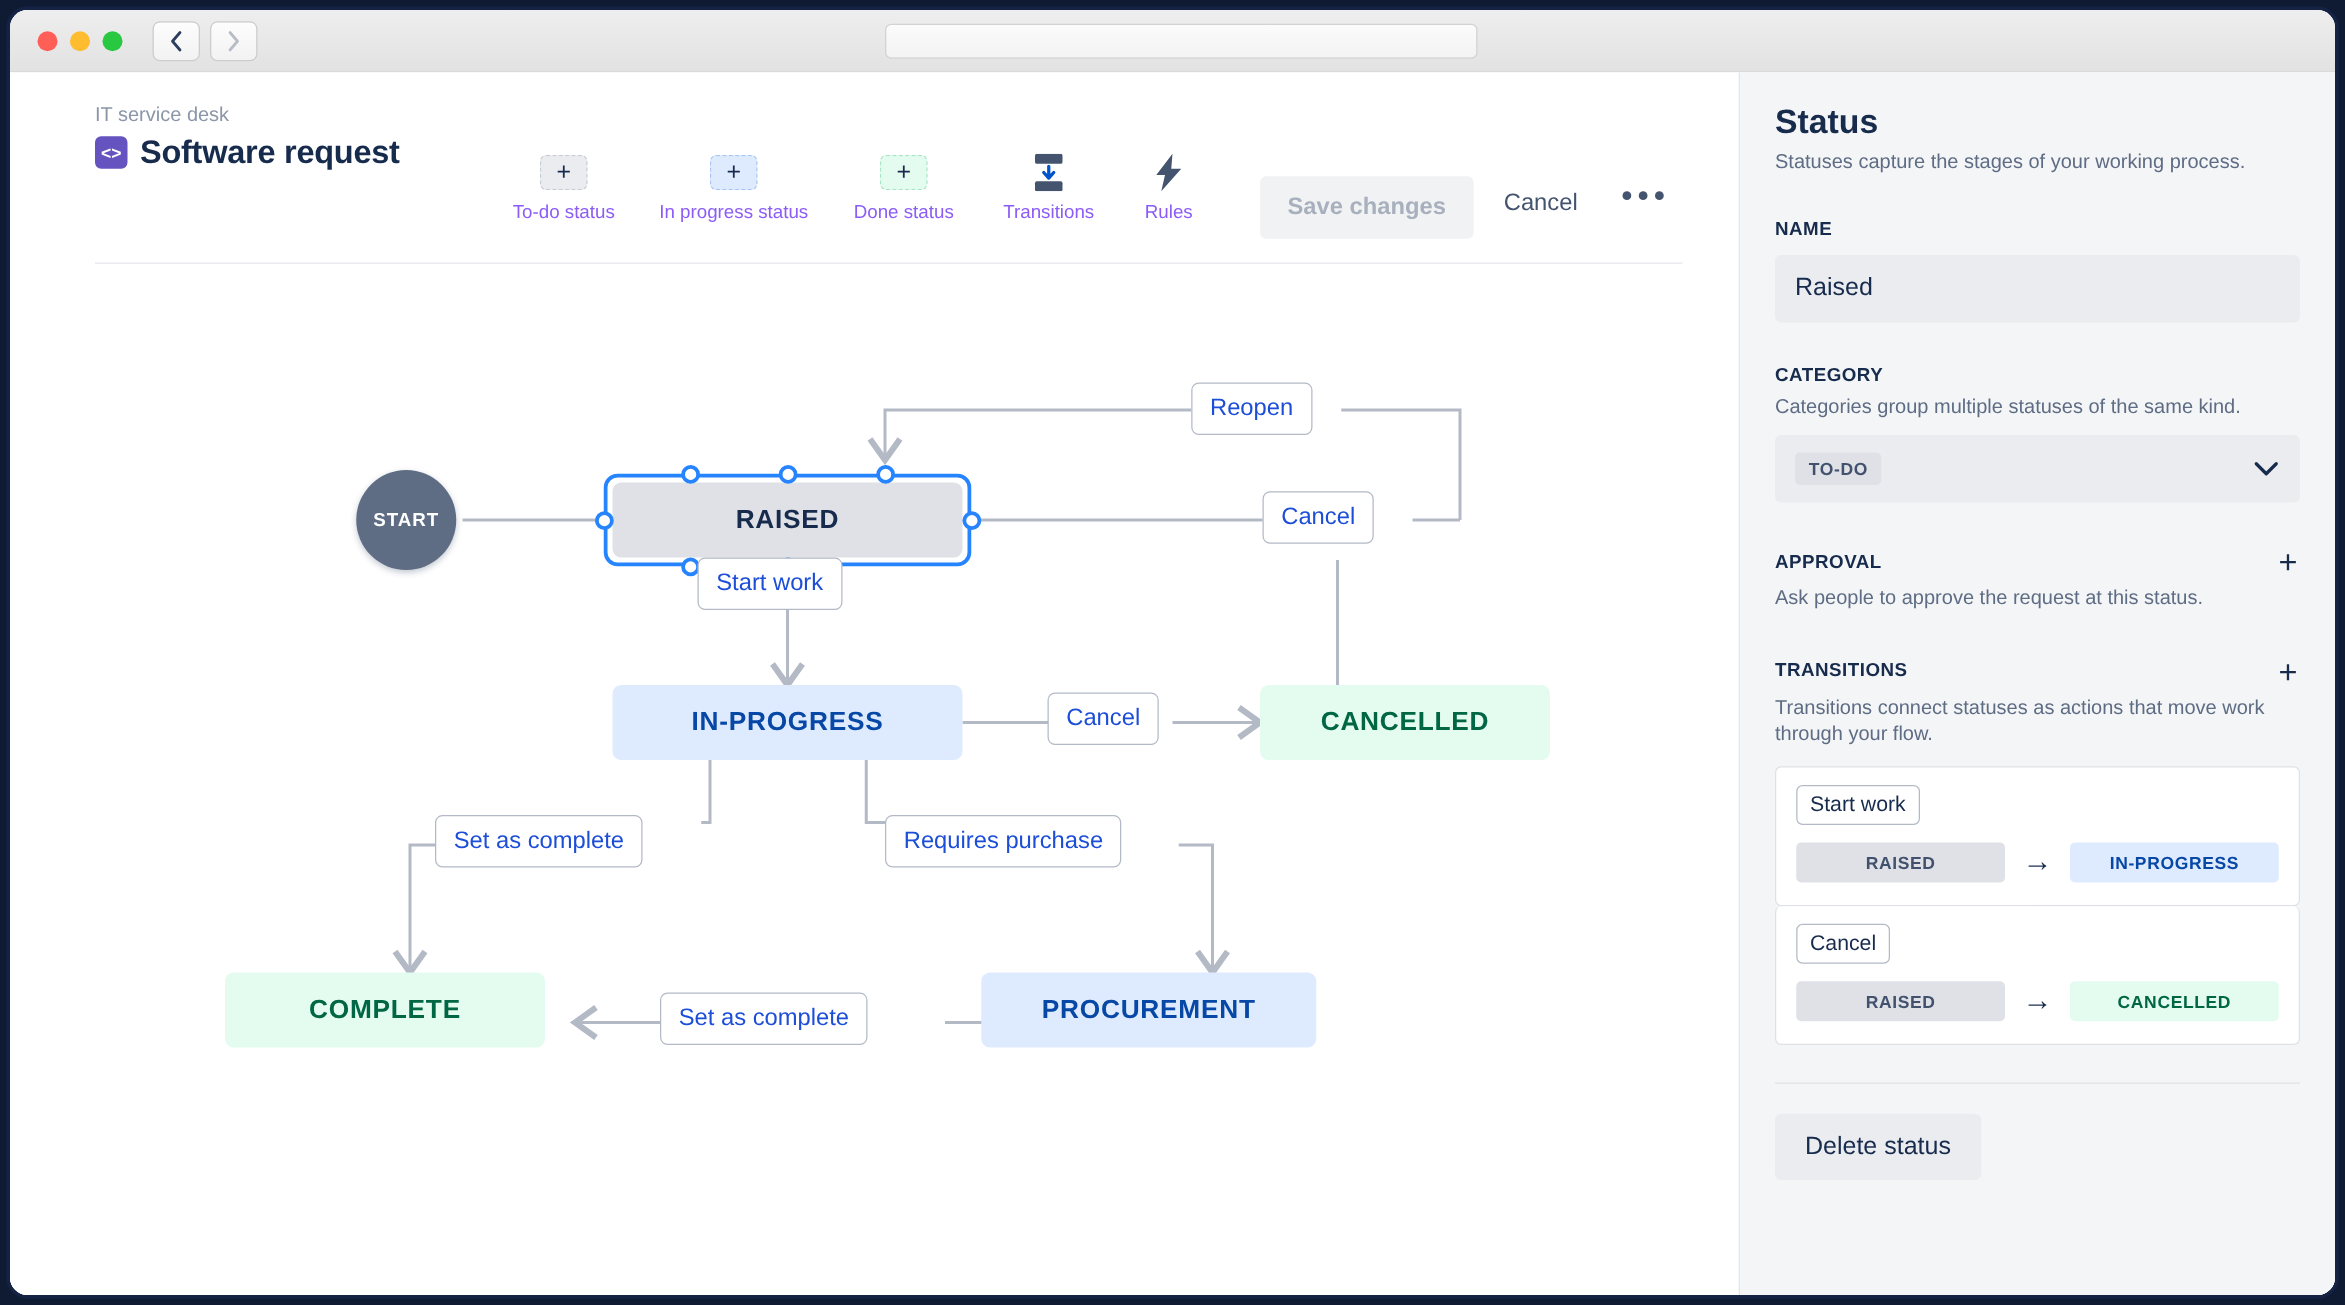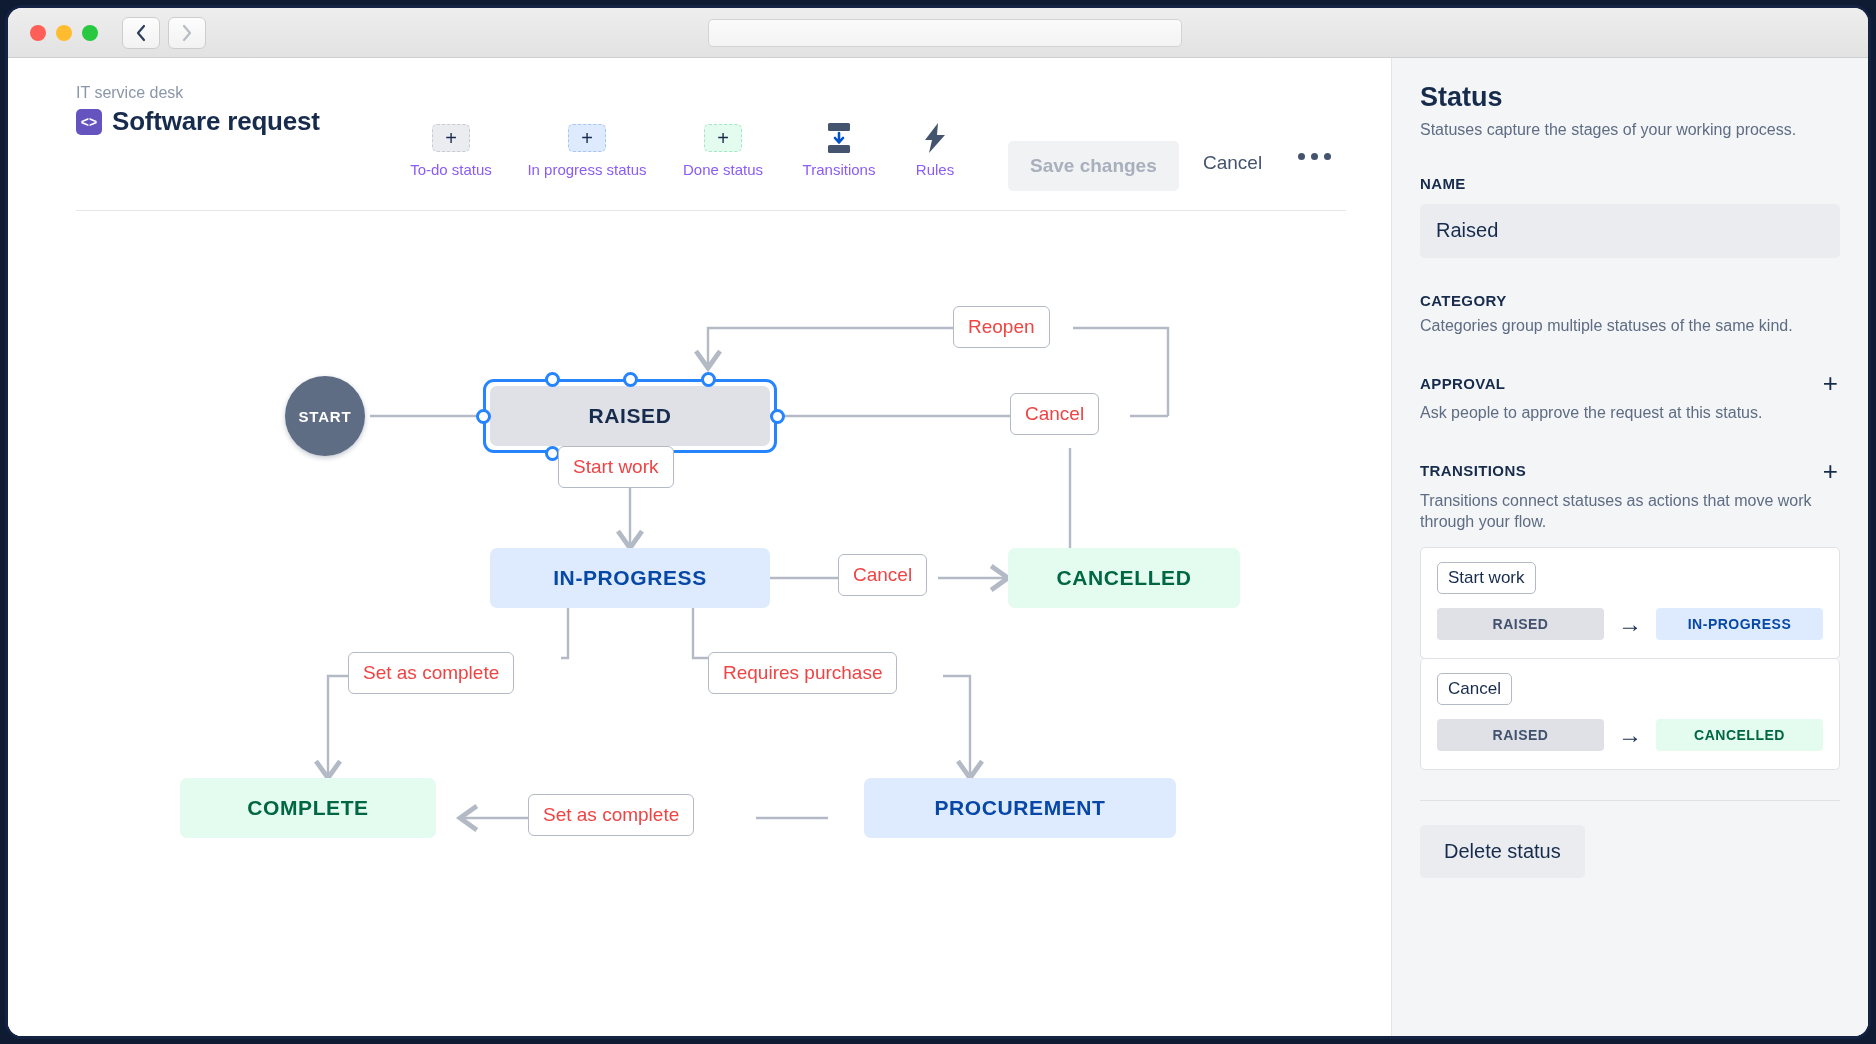--- a/index.html
+++ b/index.html
@@ -147,21 +147,21 @@
     width: 15px; height: 15px; border-radius: 50%;
     background: #ffffff; border: 3px solid #2684ff;
   }
 
   .tlabel {
     position: absolute;
     background: #ffffff;
     border: 1.5px solid #b3bac5;
     border-radius: 6px;
     padding: 9px 14px;
-    font-size: 19px; color: #ef4444;
+    font-size: 19px; color: #1d4ed8;
     white-space: nowrap;
     display: flex; align-items: center; justify-content: center;
   }
 
   
   .panel-pad { padding: 24px 28px 0 28px; }
   .panel-title { font-size: 27px; font-weight: bold; color: #172b4d; }
   .panel-sub { font-size: 16px; color: #5e6c84; margin-top: 6px; line-height: 1.35; }
 
   .sect-label {
@@ -365,21 +365,21 @@
         <div class="handle" style="left:762px; top:191px;"></div>
         <div class="handle" style="left:537px; top:228px;"></div>
         <div class="handle" style="left:615px; top:228px;"></div>
 
         <div class="node inprog" style="left:482px; top:330px; width:280px; height:60px;">IN-PROGRESS</div>
 
         <div class="node done" style="left:1000px; top:330px; width:232px; height:60px;">CANCELLED</div>
 
         <div class="node done" style="left:172px; top:560px; width:256px; height:60px;">COMPLETE</div>
 
-        <div class="node inprog" style="left:856px; top:560px; width:312px; height:60px;">PROCUREMENT</div>
+        <div class="node inprog" style="left:777px; top:560px; width:268px; height:60px;">PROCUREMENT</div>
 
         <div class="tlabel" style="left:945px; top:88px;">Reopen</div>
         <div class="tlabel" style="left:1002px; top:175px;">Cancel</div>
         <div class="tlabel" style="left:550px; top:228px;">Start work</div>
         <div class="tlabel" style="left:830px; top:336px;">Cancel</div>
         <div class="tlabel" style="left:340px; top:434px;">Set as complete</div>
         <div class="tlabel" style="left:700px; top:434px;">Requires purchase</div>
         <div class="tlabel" style="left:520px; top:576px;">Set as complete</div>
 
       </div>
@@ -388,20 +388,26 @@
     <div class="right">
       <div class="panel-pad">
         <div class="panel-title">Status</div>
         <div class="panel-sub">Statuses capture the stages of your working process.</div>
 
         <div class="sect-label">NAME</div>
         <div class="field">Raised</div>
 
         <div class="sect-label">CATEGORY</div>
         <div class="panel-sub">Categories group multiple statuses of the same kind.</div>
+        <div class="select">
+          <span class="lozenge">TO-DO</span>
+          <svg width="22" height="14" viewBox="0 0 22 14">
+            <path d="M3 3 L11 11 L19 3" fill="none" stroke="#172b4d" stroke-width="2.6" stroke-linecap="round" stroke-linejoin="round"></path>
+          </svg>
+        </div>
 
         <div class="sect-head">
           <span class="sect-label">APPROVAL</span>
           <span class="plusico">+</span>
         </div>
         <div class="panel-sub">Ask people to approve the request at this status.</div>
 
         <div class="sect-head">
           <span class="sect-label">TRANSITIONS</span>
           <span class="plusico">+</span>

